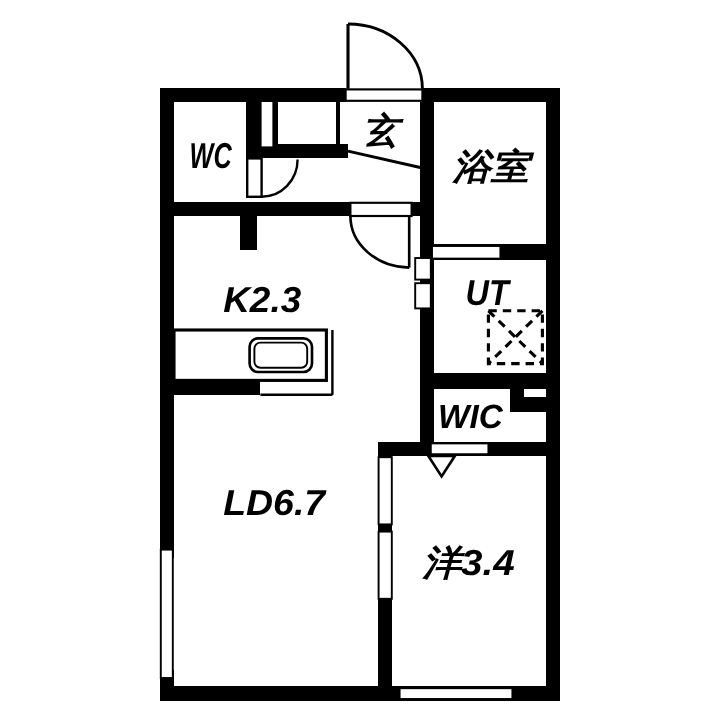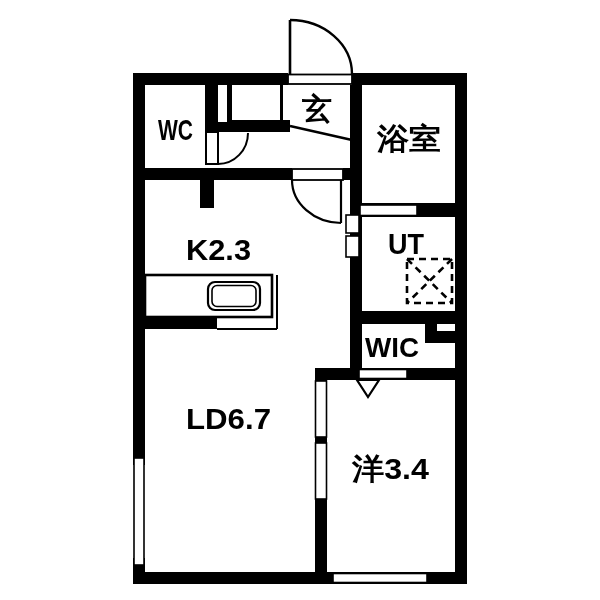--- a/index.html
+++ b/index.html
@@ -1,17 +1,17 @@
 <!DOCTYPE html>
 <html><head>
 <meta charset="utf-8">
 <style>
   html,body{margin:0;padding:0;background:#fff;}
   .stage{position:relative;width:600px;height:600px;background:#fff;overflow:hidden;
-         font-family:"Liberation Sans", sans-serif;}
+         font-family:"Liberation Sans", sans-serif;font-style:italic;}
   svg text{font-family:"Liberation Sans","DejaVu Sans",sans-serif;font-weight:bold;fill:#000;}
 </style>
 </head>
 <body>
 
 <div class="stage">
 <svg width="600" height="600" viewBox="0 0 600 600">
 
   <g fill="#000" shape-rendering="crispEdges">
     <rect x="133" y="73" width="155" height="12"></rect>

